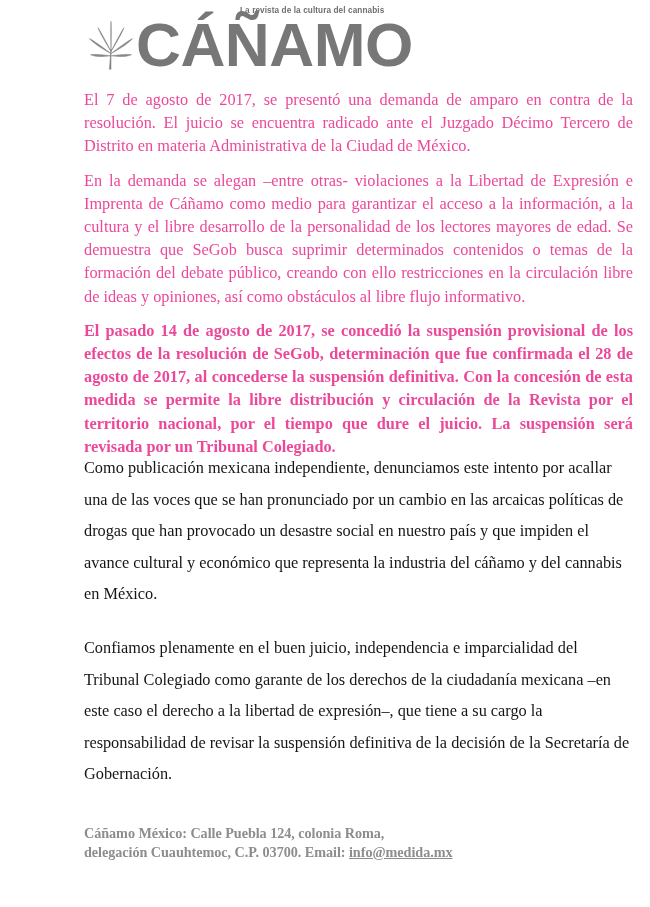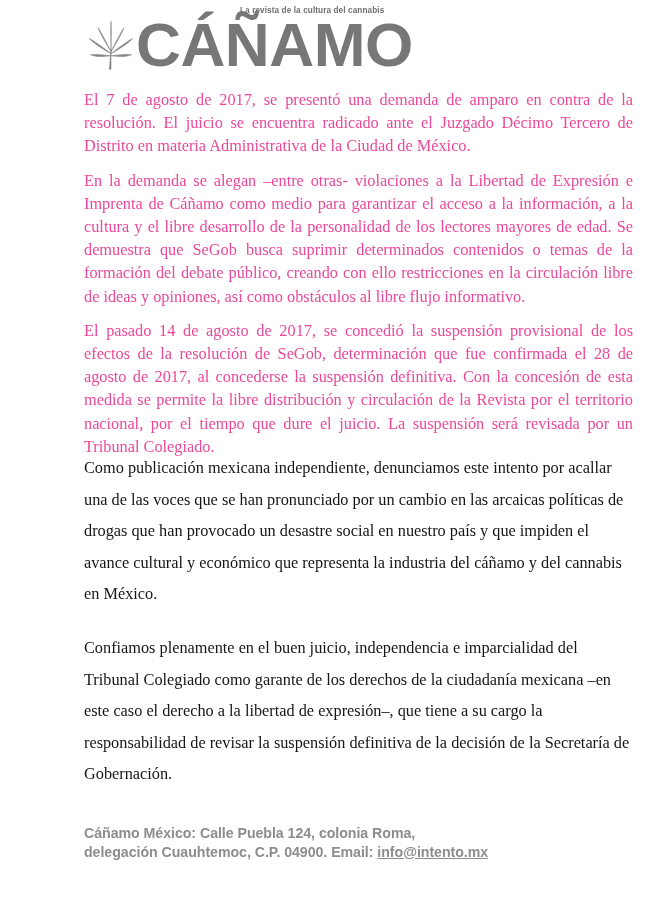--- a/index.html
+++ b/index.html
@@ -84,21 +84,21 @@
   }
   p.para {
     margin: 0 0 11px 0;
     font-size: 16.3px;
     line-height: 23.2px;
     text-align: justify;
     text-justify: inter-word;
     hyphens: none;
     color: #ec4899;
   }
-  p.para:last-child { margin-bottom: 0; }
+  p.para:last-child { margin-bottom: 0; font-weight: bold; }
 
   
   .block-loose {
     position: absolute;
     left: 84px;
     width: 552px;
   }
   .block-loose p {
     margin: 0;
     font-size: 16.3px;
@@ -115,21 +115,21 @@
     left: 84px;
     top: 824px;
     width: 520px;
     font-family: "Liberation Sans", sans-serif;
     font-weight: bold;
     font-size: 14.2px;
     line-height: 18.6px;
     color: #8d8d8d;
     letter-spacing: -0.05px;
   }
-  .footer .fline { display: block; white-space: nowrap; }
+  .footer .fline { display: block; white-space: nowrap; font-family: Liberation Serif, serif; }
   .footer .email { text-decoration: underline; color: #8d8d8d; }
 </style>
 </head>
 <body>
 
 <div class="page">
 
   <div class="masthead">
     <div class="masthead-inner">
 
@@ -165,16 +165,16 @@
   <div class="block-loose" id="block-loose-1">
     <p>Como publicación mexicana independiente, denunciamos este intento por acallar una de las voces que se han pronunciado por un cambio en las arcaicas políticas de drogas que han provocado un desastre social en nuestro país y que impiden el avance cultural y económico que representa la industria del cáñamo y del cannabis en México.</p>
   </div>
 
   <div class="block-loose" id="block-loose-2">
     <p>Confiamos plenamente en el buen juicio, independencia e imparcialidad del Tribunal Colegiado como garante de los derechos de la ciudadanía mexicana –en este caso el derecho a la libertad de expresión–, que tiene a su cargo la responsabilidad de revisar la suspensión definitiva de la decisión de la Secretaría de Gobernación.</p>
   </div>
 
   <div class="footer">
     <span class="fline">Cáñamo México: Calle Puebla 124, colonia Roma,</span>
-    <span class="fline"><span>delegación Cuauhtemoc, C.P. 04900. Email: </span><span class="email">info@intento.mx</span></span>
+    <span class="fline"><span>delegación Cuauhtemoc, C.P. 03700. Email: </span><span class="email">info@medida.mx</span></span>
   </div>
 
 </div>
 
 </body></html>

